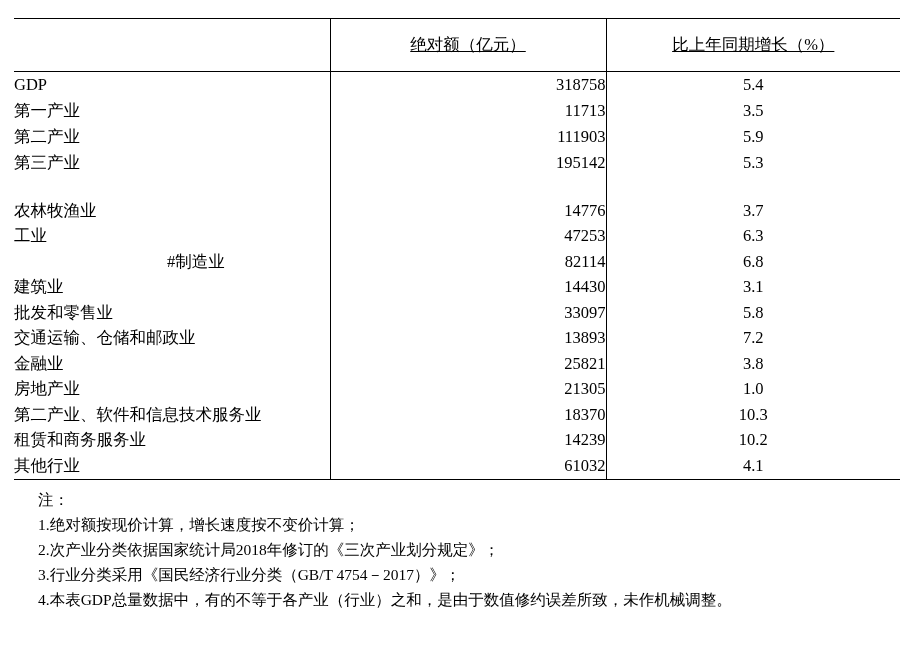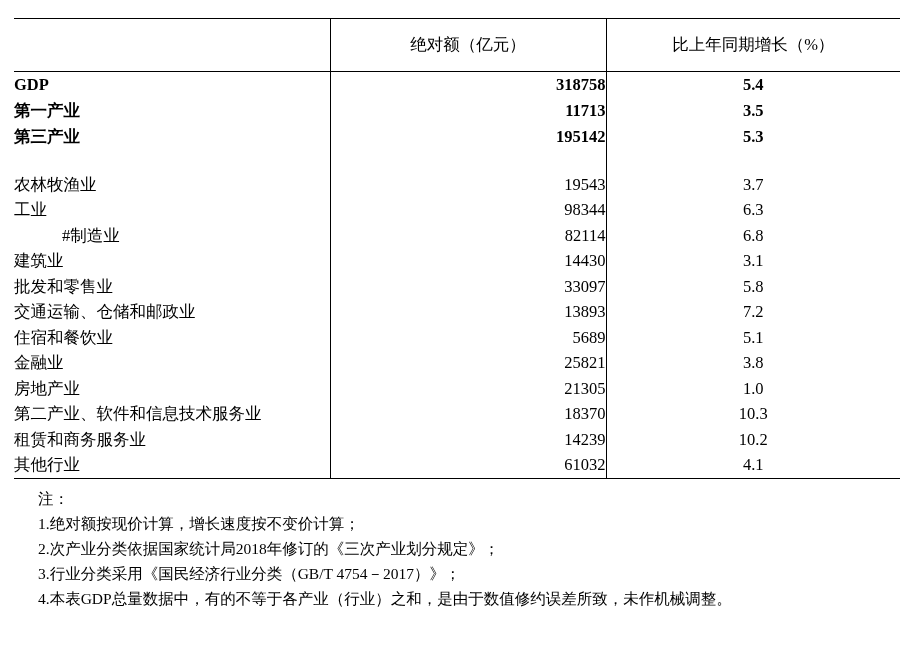--- a/index.html
+++ b/index.html
@@ -41,46 +41,48 @@
   .hdr-row th {
     height: 52px;
     text-align: center;
     font-size: 16.5px;
   }
   .hdr-row th.blank { border-top: 1.4px solid #000; }
   .hdr-row th.h1,
   .hdr-row th.h2 {
     border-top: 1.4px solid #000;
     border-bottom: 1.2px solid #000;
+    text-decoration: underline;
   }
   
   .vline-l { border-left: 1.1px solid #000; }
   .vline-r { border-right: 1.1px solid #000; }
 
   .blank { border-bottom: 1.2px solid #000; }
 
   td.label {
     padding-left: 24px;
     text-align: left;
     white-space: nowrap;
   }
   td.label.indent {
     padding-left: 48px;
+    text-align: center;
   }
   td.num {
     text-align: right;
     padding-right: 78px;
     white-space: nowrap;
   }
   td.pct {
     text-align: center;
     padding-right: 62px;
     white-space: nowrap;
   }
-  tr.bold td { font-weight: bold; }
+  tr.bold td { font-weight: normal; }
 
   tr.r-main td { height: 26px; }
   tr.r-item td { height: 25.5px; margin-left: 28px; }
 
   tr.spacer td { height: 22px; }
 
   tr.last td { border-bottom: 1.2px solid #000; }
 
   .notes {
     width: 886px;
@@ -118,39 +120,44 @@
         <td class="label">GDP</td>
         <td class="num vline-l vline-r">318758</td>
         <td class="pct">5.4</td>
       </tr>
       <tr class="r-main bold">
         <td class="label">第一产业</td>
         <td class="num vline-l vline-r">11713</td>
         <td class="pct">3.5</td>
       </tr>
       <tr class="r-main bold">
+        <td class="label">第二产业</td>
+        <td class="num vline-l vline-r">111903</td>
+        <td class="pct">5.9</td>
+      </tr>
+      <tr class="r-main bold">
         <td class="label">第三产业</td>
         <td class="num vline-l vline-r">195142</td>
         <td class="pct">5.3</td>
       </tr>
 
       <tr class="spacer">
         <td></td>
         <td class="vline-l vline-r"></td>
         <td></td>
       </tr>
 
       <tr class="r-item">
         <td class="label">农林牧渔业</td>
-        <td class="num vline-l vline-r">19543</td>
+        <td class="num vline-l vline-r">14776</td>
         <td class="pct">3.7</td>
       </tr>
       <tr class="r-item">
         <td class="label">工业</td>
-        <td class="num vline-l vline-r">98344</td>
+        <td class="num vline-l vline-r">47253</td>
         <td class="pct">6.3</td>
       </tr>
       <tr class="r-item">
         <td class="label indent">#制造业</td>
         <td class="num vline-l vline-r">82114</td>
         <td class="pct">6.8</td>
       </tr>
       <tr class="r-item">
         <td class="label">建筑业</td>
         <td class="num vline-l vline-r">14430</td>
@@ -158,25 +165,20 @@
       </tr>
       <tr class="r-item">
         <td class="label">批发和零售业</td>
         <td class="num vline-l vline-r">33097</td>
         <td class="pct">5.8</td>
       </tr>
       <tr class="r-item">
         <td class="label">交通运输、仓储和邮政业</td>
         <td class="num vline-l vline-r">13893</td>
         <td class="pct">7.2</td>
-      </tr>
-      <tr class="r-item">
-        <td class="label">住宿和餐饮业</td>
-        <td class="num vline-l vline-r">5689</td>
-        <td class="pct">5.1</td>
       </tr>
       <tr class="r-item">
         <td class="label">金融业</td>
         <td class="num vline-l vline-r">25821</td>
         <td class="pct">3.8</td>
       </tr>
       <tr class="r-item">
         <td class="label">房地产业</td>
         <td class="num vline-l vline-r">21305</td>
         <td class="pct">1.0</td>

